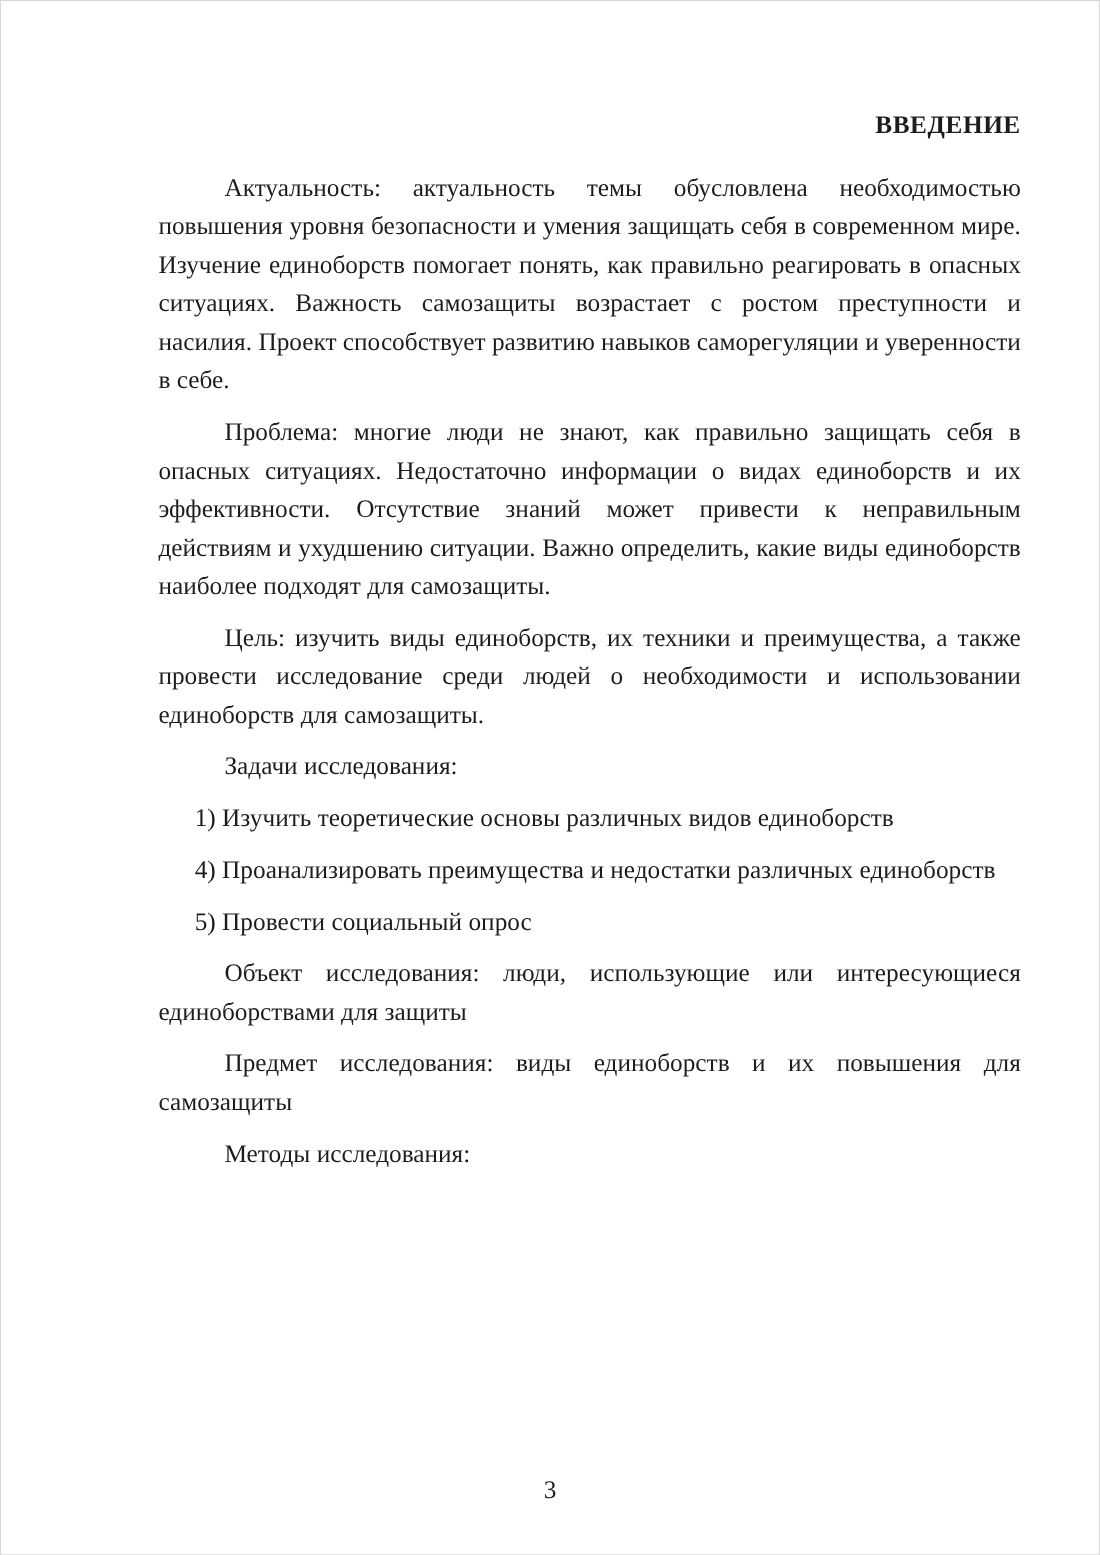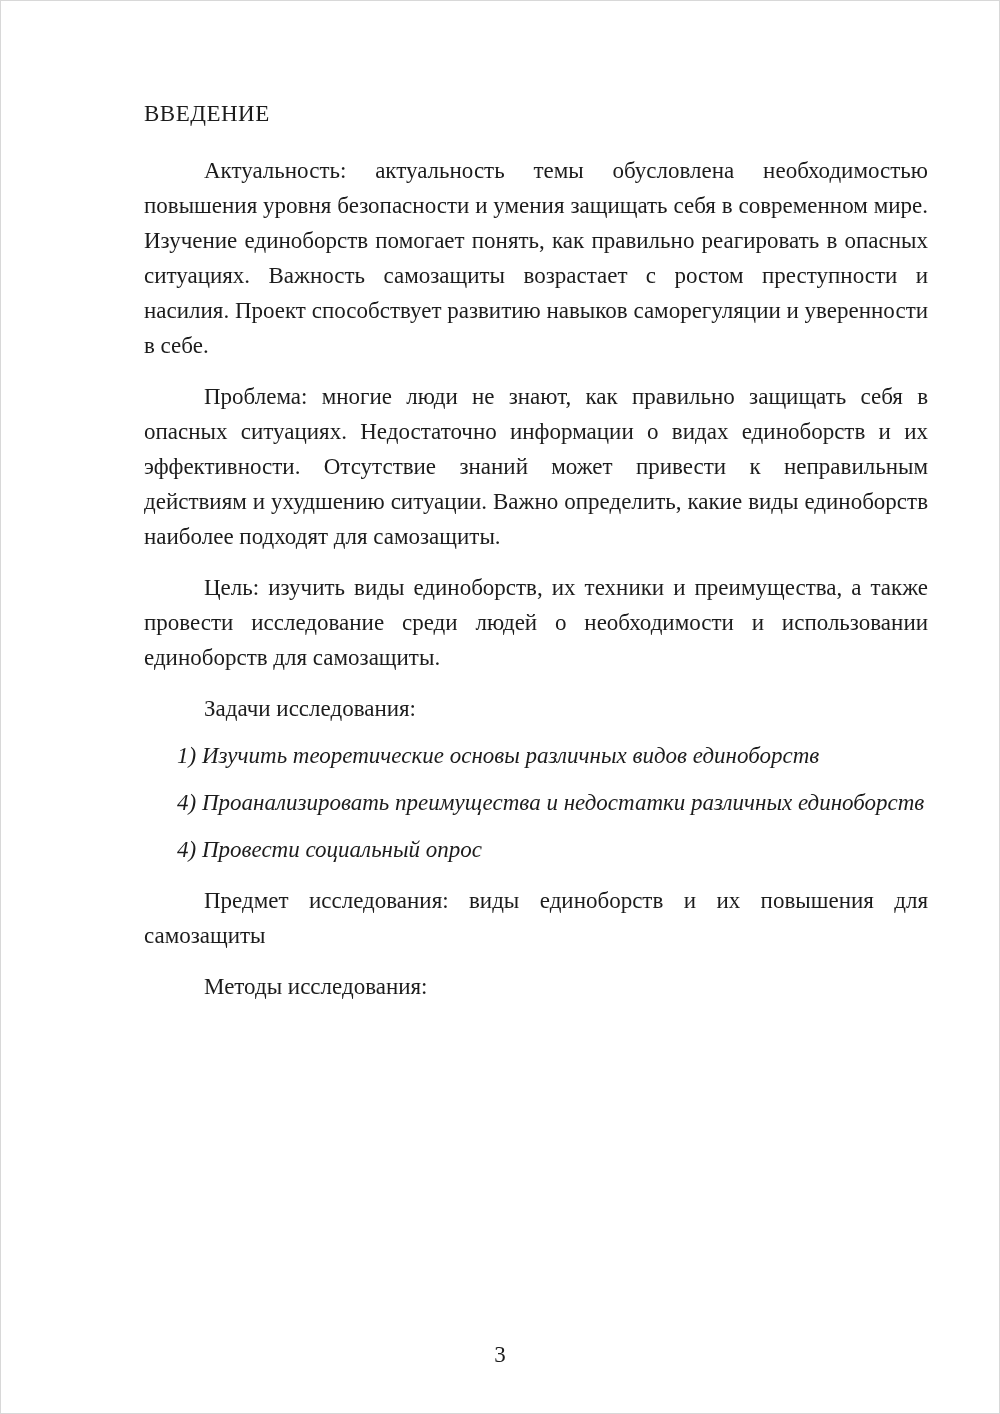--- a/index.html
+++ b/index.html
@@ -19,37 +19,35 @@
     color: #1c1c1c;
     overflow: hidden;
   }
   .content {
     box-sizing: border-box;
     padding: 95px 71px 0 143px;
     font-size: 23px;
     line-height: 35px;
   }
   .doc-title {
-    text-align: left;
-    font-weight: normal;
+    text-align: right;
+    font-weight: bold;
     font-size: 23px;
     letter-spacing: 0.5px;
     margin: 0 0 22px 0;
   }
   .para {
     margin: 0 0 12px 0;
     text-align: justify;
   }
   .para.body {
     text-indent: 60px;
-    margin-top: 16px;
   }
   .para.list {
     text-indent: 33px;
-    font-style: italic;
   }
   .page-number {
     position: absolute;
     left: 0;
     right: 0;
     bottom: 45px;
     text-align: center;
     font-size: 23px;
     color: #1c1c1c;
   }
@@ -60,19 +58,20 @@
 <div class="page">
   <div class="content">
     <h1 class="doc-title">ВВЕДЕНИЕ</h1>
 
     <p class="para body">Актуальность: актуальность темы обусловлена необходимостью повышения уровня безопасности и умения защищать себя в современном мире. Изучение единоборств помогает понять, как правильно реагировать в опасных ситуациях. Важность самозащиты возрастает с ростом преступности и насилия. Проект способствует развитию навыков саморегуляции и уверенности в себе.</p>
     <p class="para body">Проблема: многие люди не знают, как правильно защищать себя в опасных ситуациях. Недостаточно информации о видах единоборств и их эффективности. Отсутствие знаний может привести к неправильным действиям и ухудшению ситуации. Важно определить, какие виды единоборств наиболее подходят для самозащиты.</p>
     <p class="para body">Цель: изучить виды единоборств, их техники и преимущества, а также провести исследование среди людей о необходимости и использовании единоборств для самозащиты.</p>
     <p class="para body">Задачи исследования:</p>
     <p class="para list">1) Изучить теоретические основы различных видов единоборств</p>
     <p class="para list">4) Проанализировать преимущества и недостатки различных единоборств</p>
-    <p class="para list">4) Провести социальный опрос</p>
+    <p class="para list">5) Провести социальный опрос</p>
+    <p class="para body">Объект исследования: люди, использующие или интересующиеся единоборствами для защиты</p>
     <p class="para body">Предмет исследования: виды единоборств и их повышения для самозащиты</p>
     <p class="para body">Методы исследования:</p>
   </div>
 
   <div class="page-number">3</div>
 </div>
 
 </body></html>

